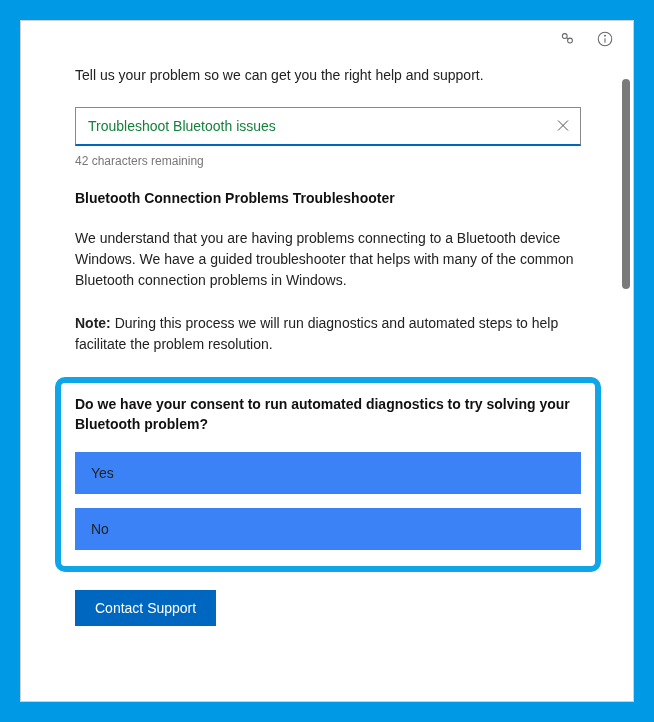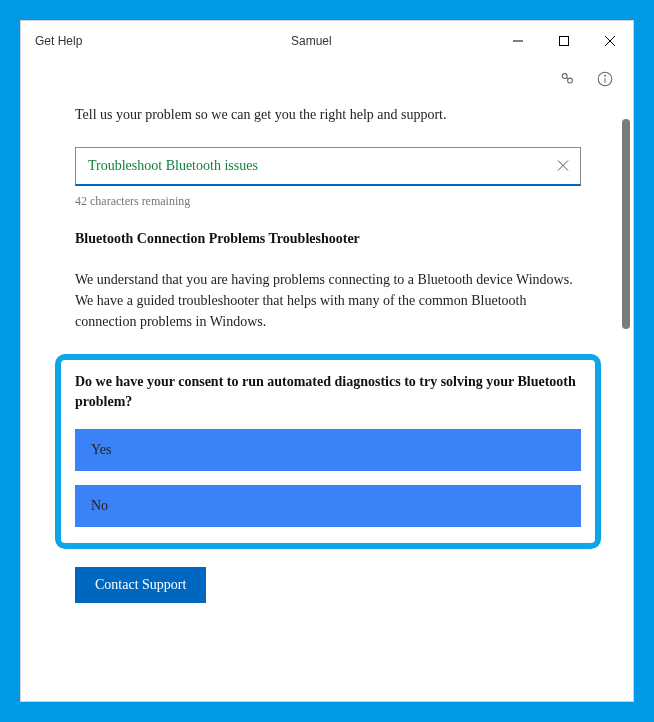--- a/index.html
+++ b/index.html
@@ -73,21 +73,20 @@
       justify-content: center;
       background: transparent;
       border: none;
       cursor: pointer;
       color: #666;
     }
     .content-wrapper {
       flex: 1;
       overflow: hidden;
       position: relative;
-      font-family: Liberation Serif, serif;
     }
     .scroll-track {
       position: absolute;
       right: 3px;
       top: 30px;
       width: 8px;
       height: 210px;
       background: #7a7a7a;
       border-radius: 4px;
     }
@@ -183,42 +182,20 @@
       padding: 10px 20px;
       font-size: 14px;
       font-family: inherit;
       cursor: pointer;
     }
   </style>
 </head>
 <body>
 
 <div class="window">
-  <div class="title-bar">
-    <span class="app-title">Get Help</span>
-    <span class="user-name">Samuel</span>
-    <div class="window-controls">
-      <button class="win-btn">
-        <svg width="10" height="10" viewBox="0 0 10 10">
-            <line x1="0" y1="5" x2="10" y2="5" stroke-width="1"></line>
-          </svg>
-      </button>
-      <button class="win-btn">
-        <svg width="10" height="10" viewBox="0 0 10 10">
-            <rect x="0.5" y="0.5" width="9" height="9" stroke-width="1"></rect>
-          </svg>
-      </button>
-      <button class="win-btn">
-        <svg width="10" height="10" viewBox="0 0 10 10">
-            <line x1="0" y1="0" x2="10" y2="10" stroke-width="1"></line>
-            <line x1="10" y1="0" x2="0" y2="10" stroke-width="1"></line>
-          </svg>
-      </button>
-    </div>
-  </div>
 
   <div class="header-actions">
     <button class="icon-btn">
       <svg width="18" height="18" viewBox="0 0 24 24" fill="none" stroke="currentColor" stroke-width="1.4">
         <circle cx="9" cy="8" r="3.2"></circle>
         <circle cx="16" cy="14" r="3.2"></circle>
         <line x1="11.3" y1="10.2" x2="13.7" y2="11.8"></line>
       </svg>
     </button>
     <button class="icon-btn">
@@ -244,20 +221,23 @@
               <line x1="11" y1="1" x2="1" y2="11"></line>
             </svg>
         </button>
       </div>
       <div class="char-count">42 characters remaining</div>
 
       <h2 class="troubleshooter-title">Bluetooth Connection Problems Troubleshooter</h2>
 
       <p class="body-text">We understand that you are having problems connecting to a Bluetooth device Windows. We have a guided troubleshooter that helps with many of the common Bluetooth connection problems in Windows.</p>
 
+      <p class="body-text">
+        <strong>Note:</strong><span> During this process we will run diagnostics and automated steps to help facilitate the problem resolution.</span>
+      </p>
 
       <div class="highlight-box">
         <p class="consent-question">Do we have your consent to run automated diagnostics to try solving your Bluetooth problem?</p>
         <button class="choice-btn">Yes</button>
         <button class="choice-btn">No</button>
       </div>
 
       <button class="contact-btn">Contact Support</button>
 
     </div>

